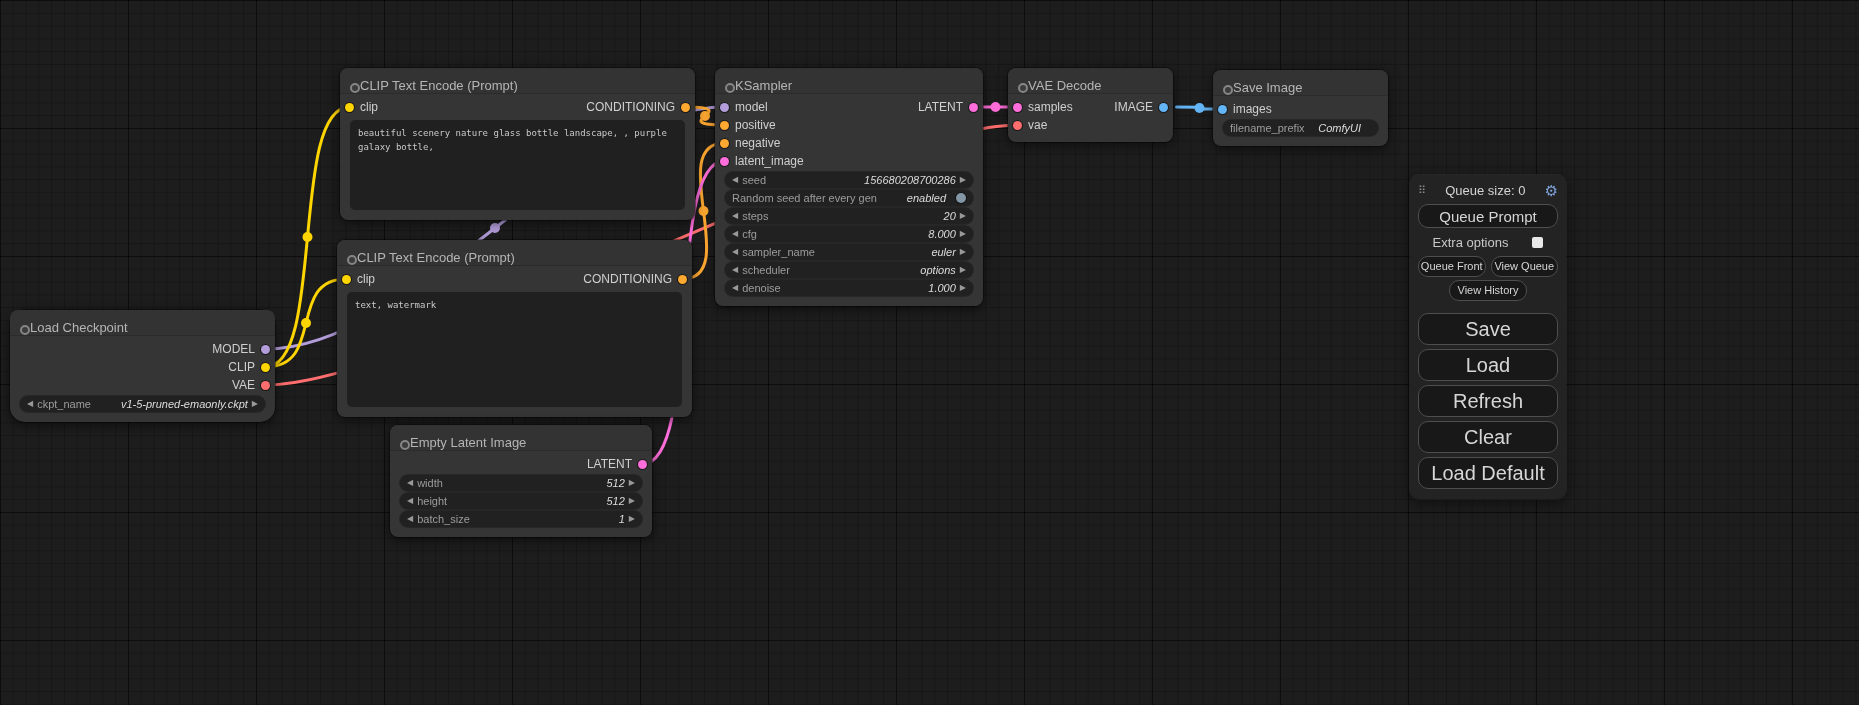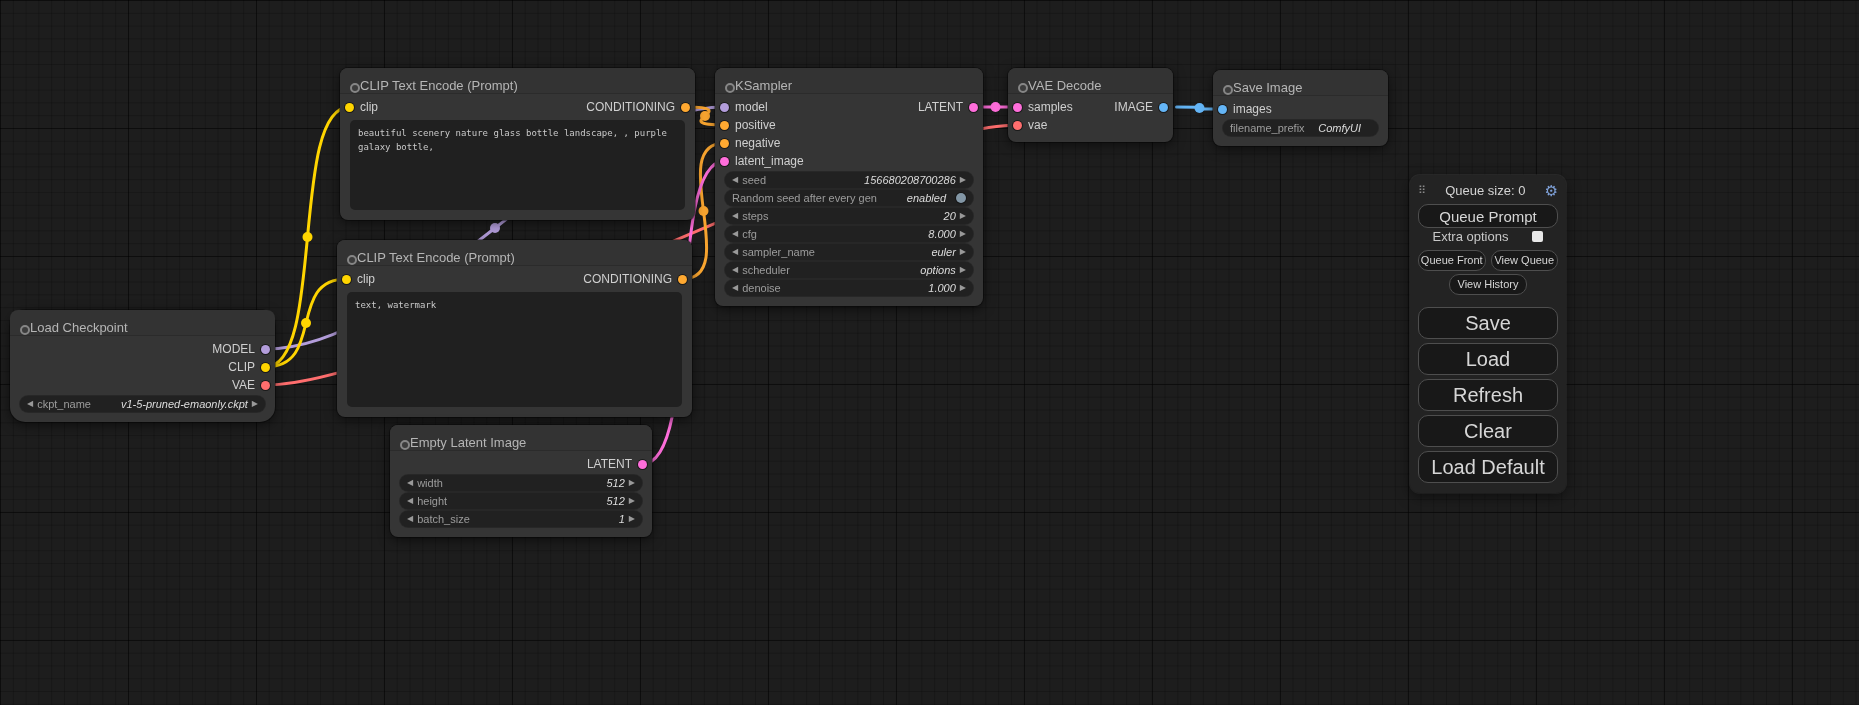--- a/index.html
+++ b/index.html
@@ -59,21 +59,21 @@
                  box-shadow:0 4px 14px rgba(0,0,0,0.5), 0 0 0 1px rgba(78,78,78,0.35);
                  display:flex; flex-direction:column; }
   .qp-header { display:flex; align-items:center; height:20px; margin-bottom:4px; }
   .qp-drag { color:#8a8a8a; font-size:11px; }
   .qp-size { flex:1; text-align:center; color:#d4d4d4; font-size:13px; }
   .qp-gear { color:#7ea0d8; font-size:15px; line-height:1; cursor:default; }
   #queue-panel button { background:#181818; border:1px solid #4e4e4e; color:#d6d6d6;
                         border-radius:10px; font-family:inherit; cursor:pointer; }
   .qp-big { height:24px; font-size:15px; width:100%; }
   .qp-extra { display:flex; align-items:center; justify-content:center; gap:24px;
-              margin:1px 0 3px; font-size:13px; color:#c8c8c8; }
+              margin:7px 0 3px; font-size:13px; color:#c8c8c8; }
   .qp-checkbox { width:11px; height:11px; background:#e8e8e8; border-radius:2px;
                  flex:0 0 auto; }
   .qp-row { display:flex; gap:5px; margin-top:3px; }
   .qp-row.center { justify-content:center; }
   .qp-small { flex:1; height:21px; font-size:11px; line-height:1; padding:0; }
   .qp-row.center .qp-small { flex:0 0 78px; }
   .qp-actions { display:flex; flex-direction:column; gap:4px; margin-top:12px; }
   .qp-action { height:32px; font-size:20px; width:100%; }
 </style>
 </head>

